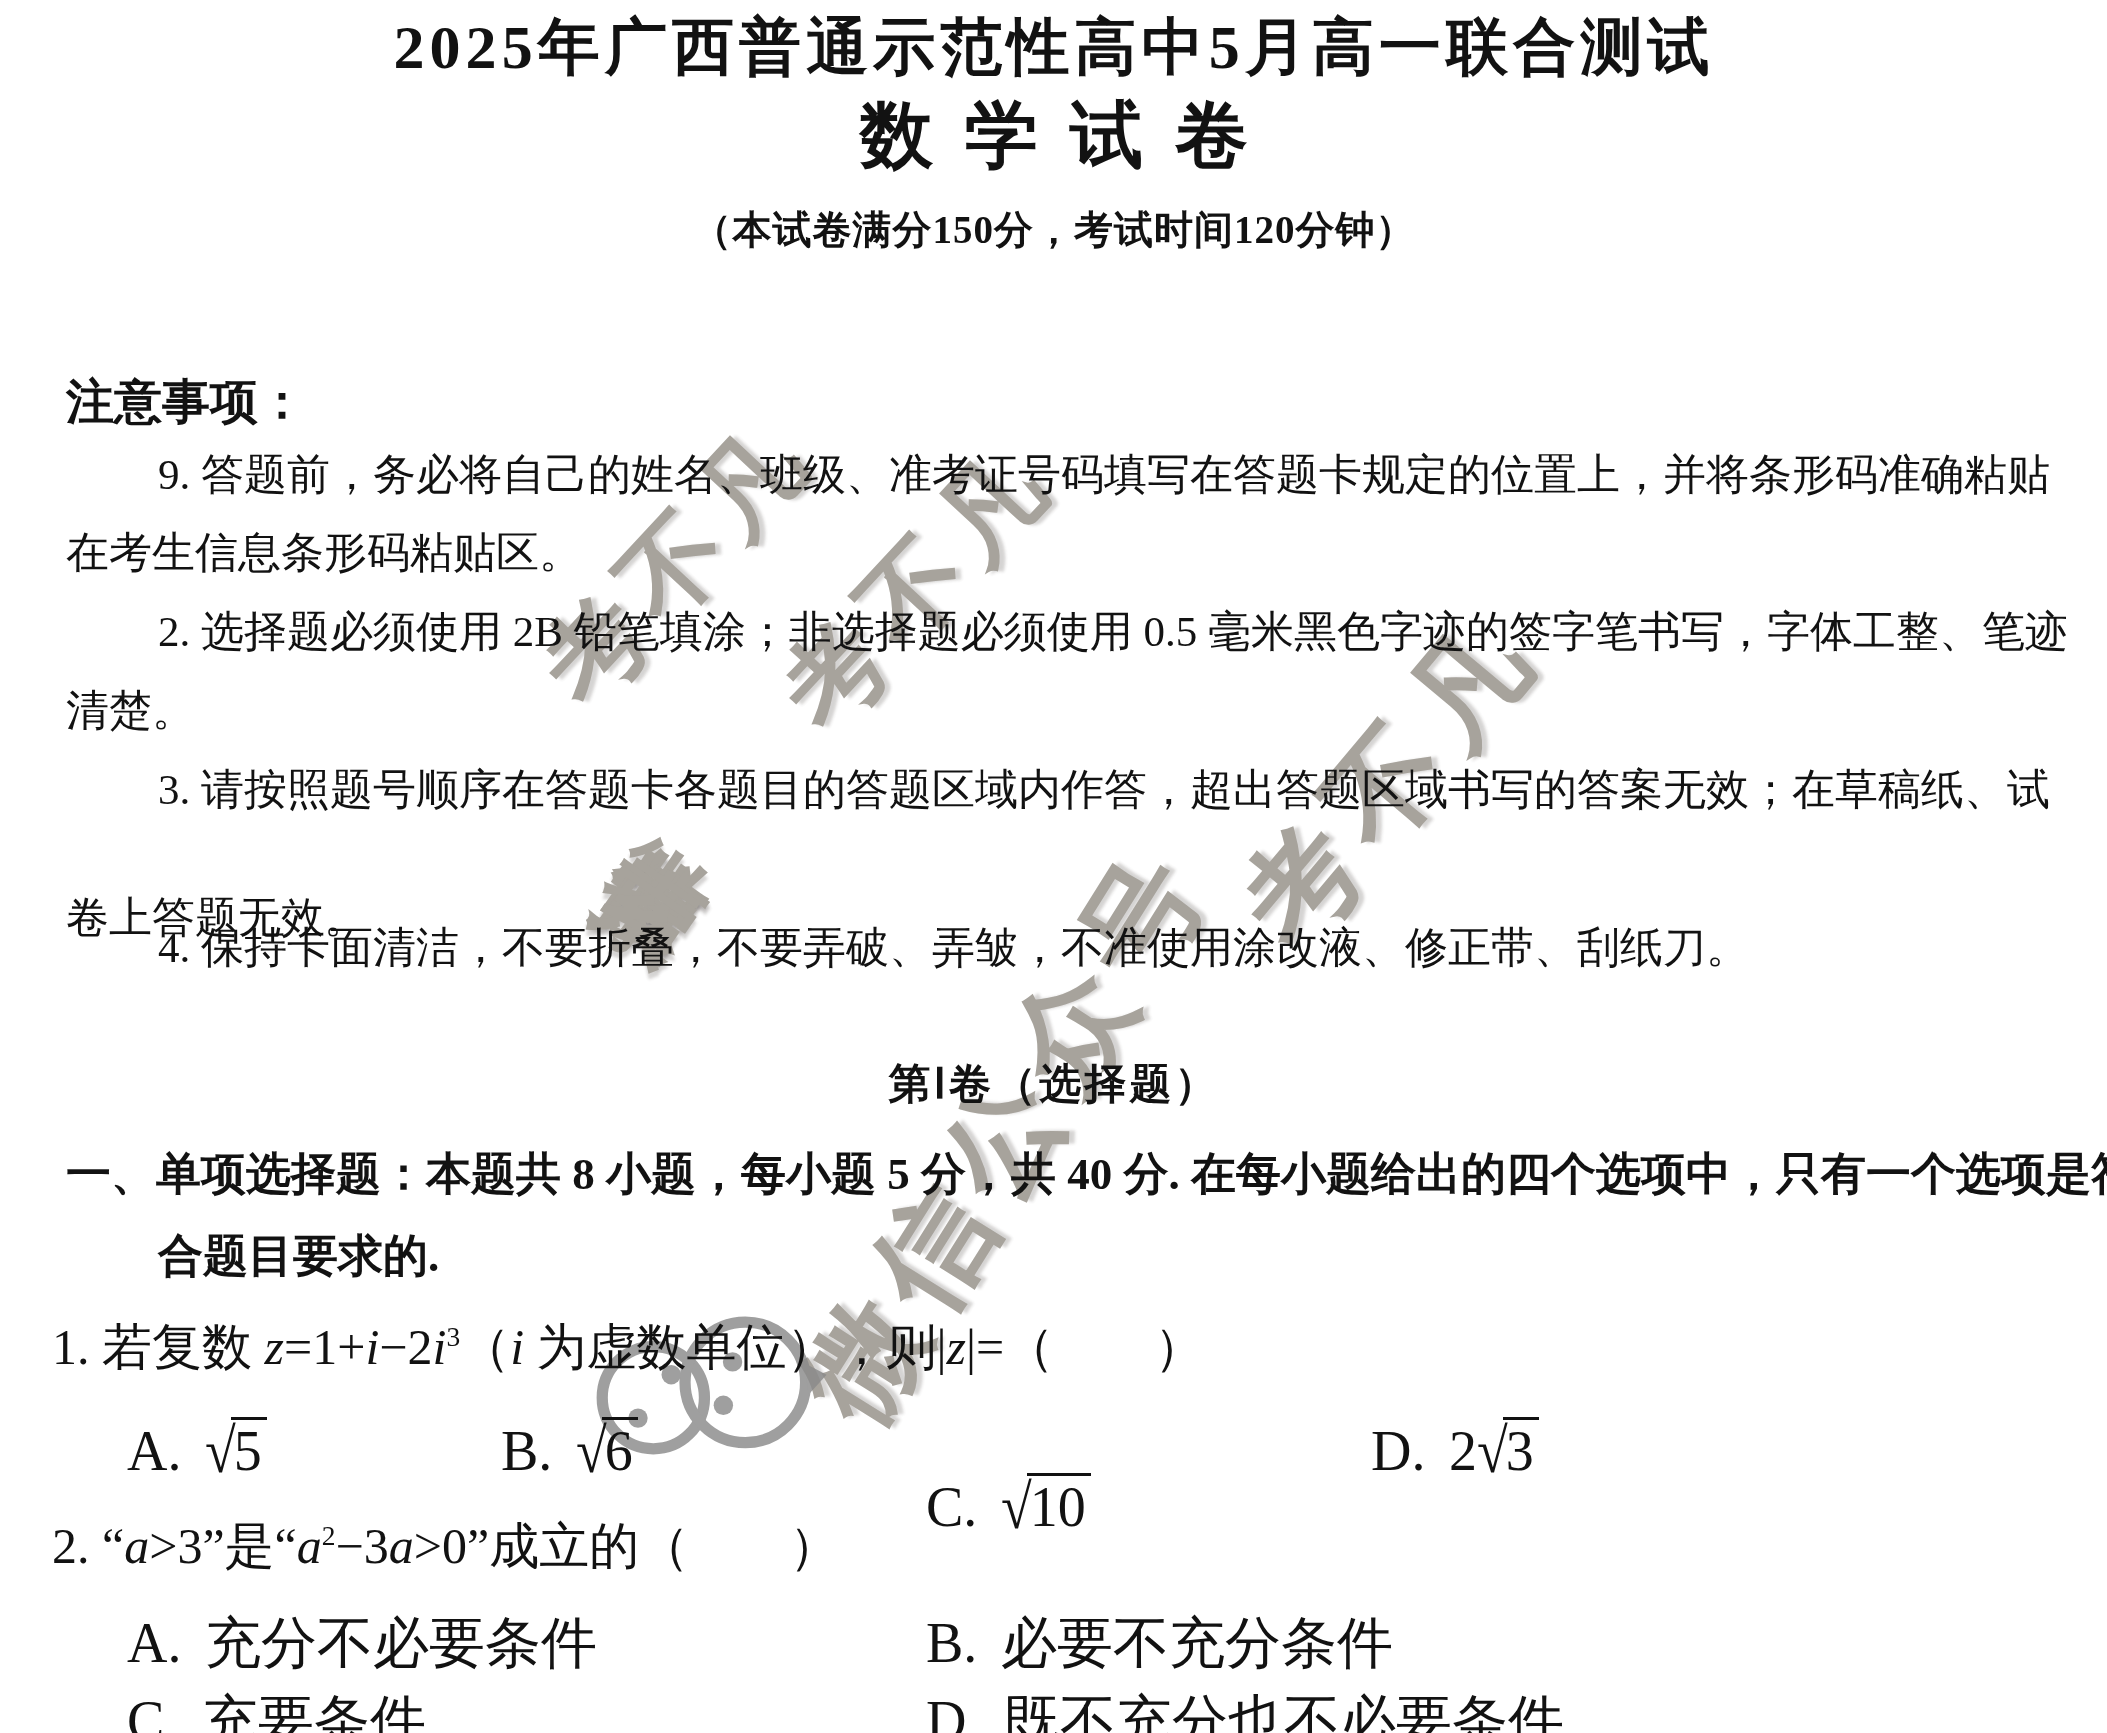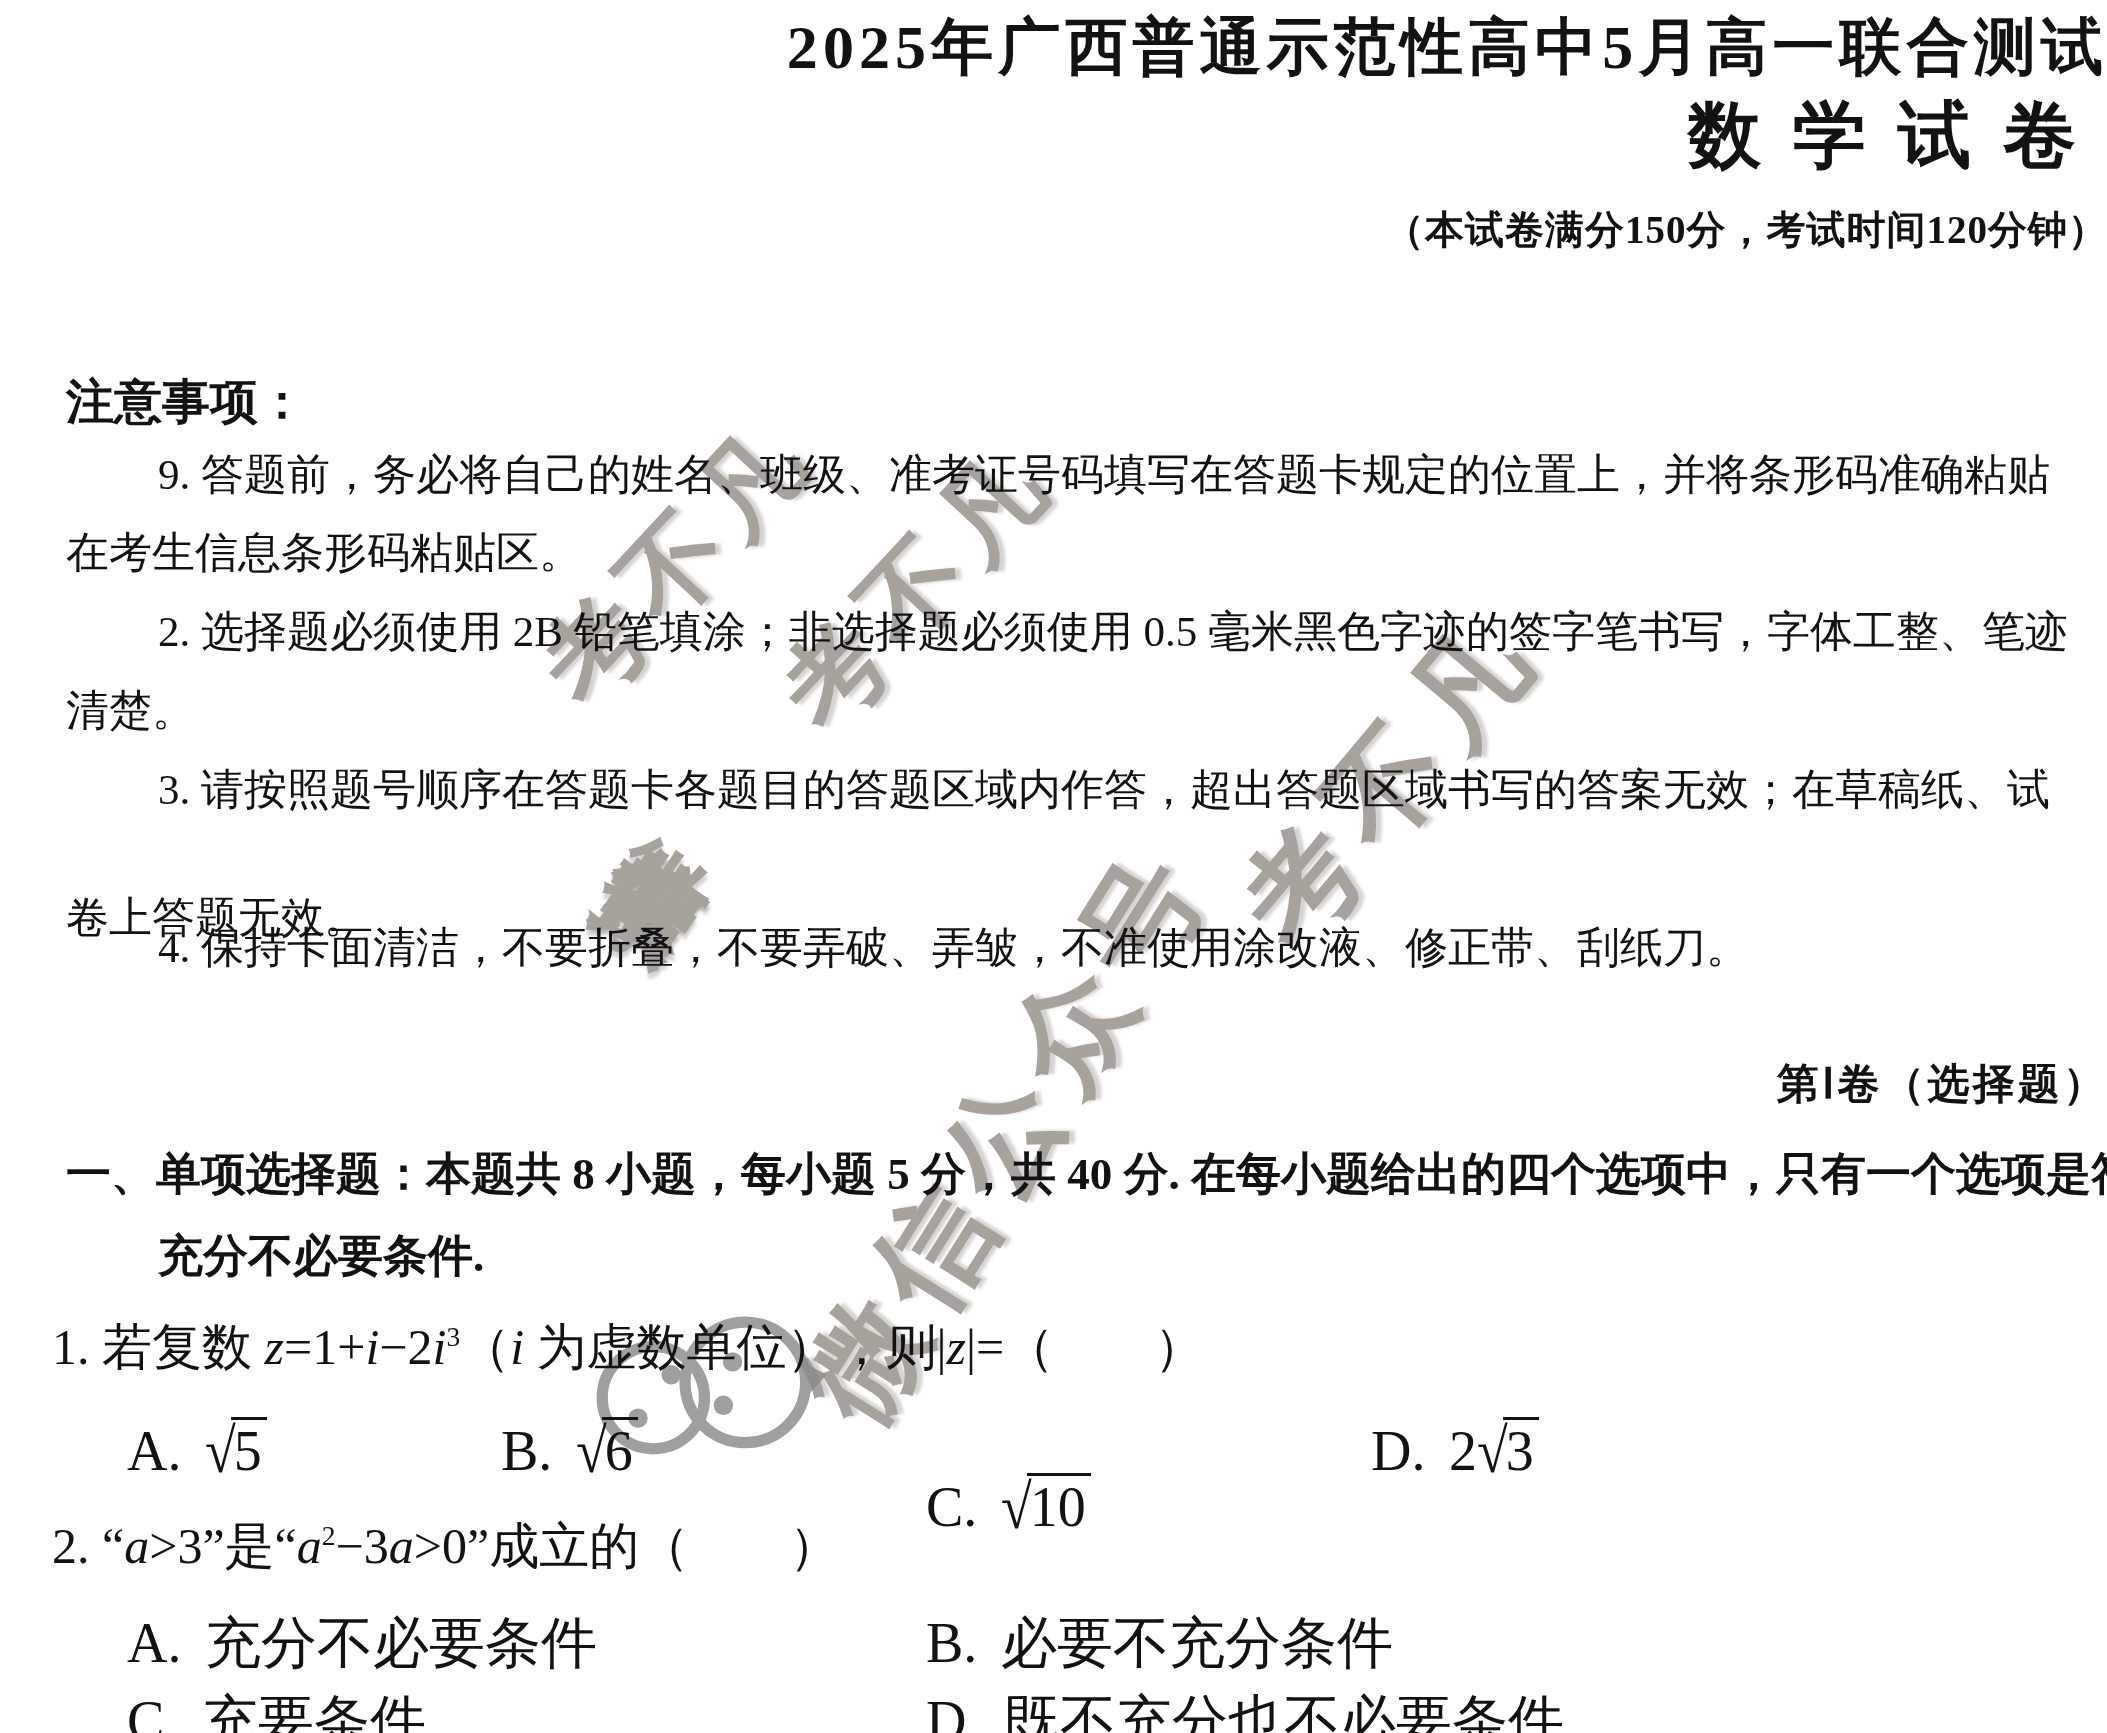--- a/index.html
+++ b/index.html
@@ -6,21 +6,21 @@
   #page {
     position: relative;
     width: 2108px;
     height: 1733px;
     background: #ffffff;
     overflow: hidden;
     font-family: "Liberation Serif", serif;
     color: #121212;
   }
   .abs { position: absolute; white-space: nowrap; line-height: 1.25; }
-  .center { left: 0; width: 2108px; text-align: right; }
+  .center { left: 0; width: 2108px; text-align: center; }
 
   
   #title1 { top: 9.2px;  font-size: 62px; font-weight: bold; letter-spacing: 5.1px; }
   #title2 { top: 90px; font-size: 73px; font-weight: bold; letter-spacing: 32px; text-indent: 32px; }
   #subtitle { top: 206px; font-size: 39px; font-weight: 600; letter-spacing: 1px; }
 
   
   #notice-head { left: 66px; top: 372px; font-size: 48px; font-weight: bold; }
   .notice-line { font-size: 43px; }
   #i1l1 { left: 158px; top: 448px; }
@@ -105,21 +105,21 @@
   <div class="abs notice-line" id="i1l1">9. 答题前，务必将自己的姓名、班级、准考证号码填写在答题卡规定的位置上，并将条形码准确粘贴</div>
   <div class="abs notice-line" id="i1l2">在考生信息条形码粘贴区。</div>
   <div class="abs notice-line" id="i2l1">2. 选择题必须使用 2B 铅笔填涂；非选择题必须使用 0.5 毫米黑色字迹的签字笔书写，字体工整、笔迹</div>
   <div class="abs notice-line" id="i2l2">清楚。</div>
   <div class="abs notice-line" id="i3l1">3. 请按照题号顺序在答题卡各题目的答题区域内作答，超出答题区域书写的答案无效；在草稿纸、试</div>
   <div class="abs notice-line" id="i3l2">卷上答题无效。</div>
   <div class="abs notice-line" id="i4l1">4. 保持卡面清洁，不要折叠，不要弄破、弄皱，不准使用涂改液、修正带、刮纸刀。</div>
 
   <div class="abs center" id="sec1-header">第Ⅰ卷（选择题）</div>
   <div class="abs" id="secintro1">一、单项选择题：本题共 8 小题，每小题 5 分，共 40 分. 在每小题给出的四个选项中，只有一个选项是符</div>
-  <div class="abs" id="secintro2">充分不必要条件.</div>
+  <div class="abs" id="secintro2">合题目要求的.</div>
 
   <div class="abs stem" id="q1stem">
     <span>1. </span><span>若复数 </span><span class="mi">z</span><span>=1+</span><span class="mi">i</span><span>−2</span><span class="mi">i</span><span class="sup">3</span><span>（</span><span class="mi">i</span><span> 为虚数单位），则|</span><span class="mi">z</span><span>|=（　　）</span>
   </div>
 
   <div class="abs opt" id="q1a">
     <span class="opt-label">A.</span><span></span><span class="rad-sign">√</span><span class="radicand">5</span>
   </div>
   <div class="abs opt" id="q1b">
     <span class="opt-label">B.</span><span></span><span class="rad-sign">√</span><span class="radicand">6</span>

